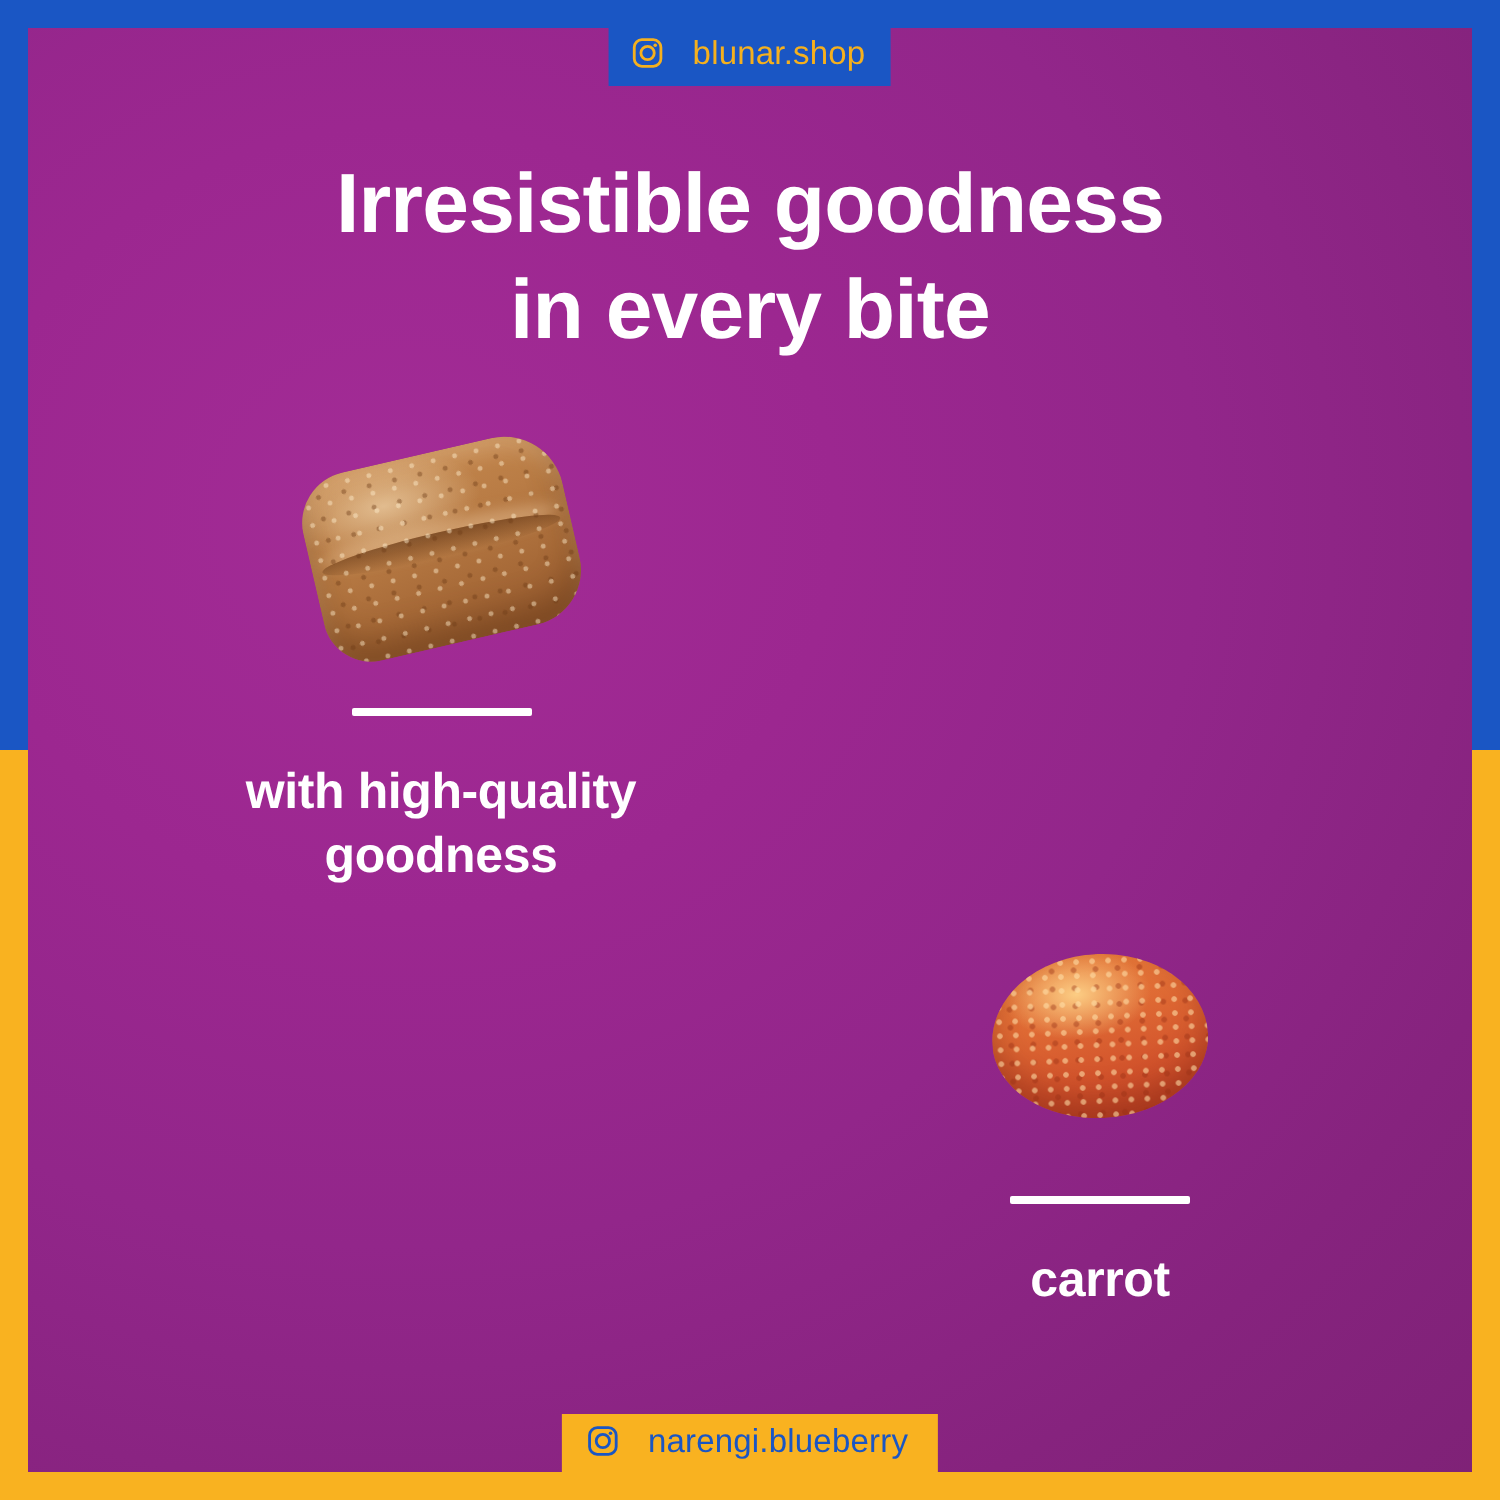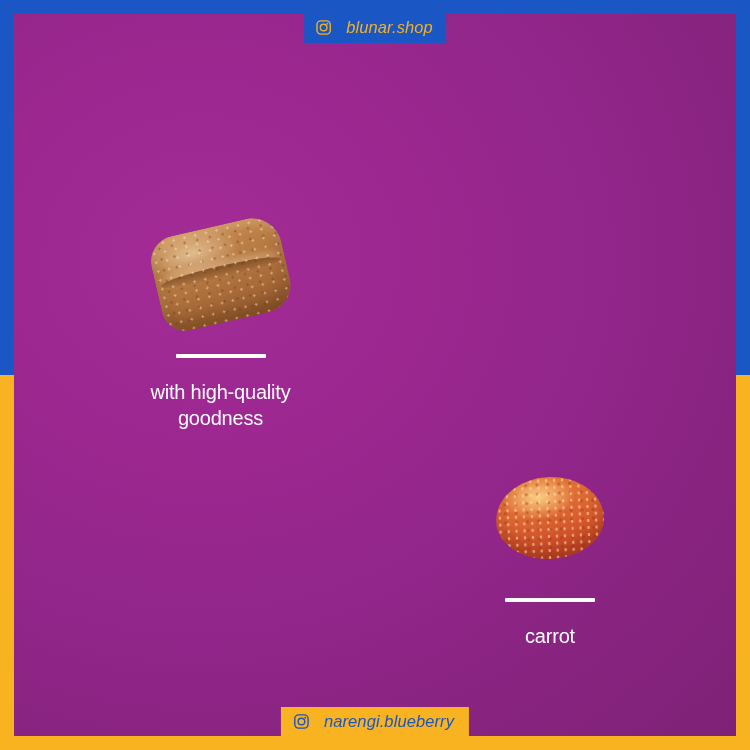--- a/index.html
+++ b/index.html
@@ -31,25 +31,24 @@
         #9C2790 26%,
         #92268A 48%,
         #86237E 72%,
         #7B2173 100%);
     overflow:hidden;
   }
 
   
   .badge{
     position:absolute;
-    display:flex;align-items:center;justify-content:center;
+    display:flex;align-items:flex-start;justify-content:center;
     gap:14px;
     white-space:nowrap;
     letter-spacing:.1px;
-    font-style:italic;
   }
   .badge-top{
     left:50%;transform:translateX(-50%);
     top:-1px;
     background:#1A56C4;
     color:#F5B01E;
     padding:5px 13px 6px 11px;
     font-size:16.5px;
   }
   .badge-bottom{
@@ -90,24 +89,24 @@
     width:100%;
   }
   .divider{
     width:90px;height:4px;
     background:#ffffff;
     margin:6px auto 22px auto;
     border-radius:1px;
   }
   .caption{
     color:#ffffff;
-    font-size:20px;
+    font-size:25px;
     line-height:1.28;
     letter-spacing:-0.2px;
-    font-weight:400;
+    font-weight:700;
   }
 
   
 
   
   .biscuit{
     position:absolute;
     left:50%;top:50%;
     width:132px;height:96px;
     transform:translate(-50%,-50%) rotate(-13deg);
@@ -253,20 +252,24 @@
       <span class="ig-icon">
         <svg viewBox="0 0 24 24" fill="none" stroke="currentColor" stroke-width="2">
           <rect x="2.6" y="2.6" width="18.8" height="18.8" rx="5.4" ry="5.4"></rect>
           <circle cx="12" cy="12" r="4.7"></circle>
           <circle cx="17.4" cy="6.6" r="1.25" fill="currentColor" stroke="none"></circle>
         </svg>
       </span>
       <span>blunar.shop</span>
     </div>
 
+    <div class="headline">
+      <span>Irresistible goodness</span>
+      <span class="l2">in every bite</span>
+    </div>
 
     <div class="cell cell-tl">
       <div class="art">
         <div class="biscuit"></div>
       </div>
       <div class="divider"></div>
       <div class="caption">
         <div>with high-quality</div>
         <div>goodness</div>
       </div>

